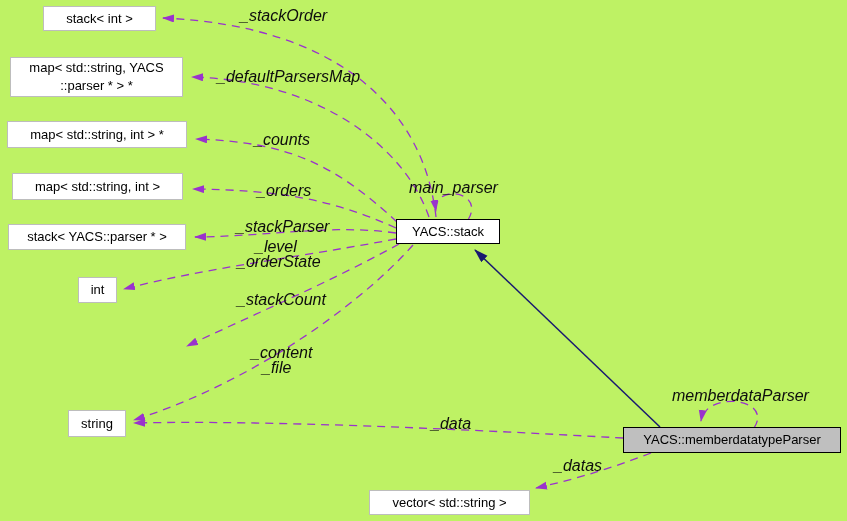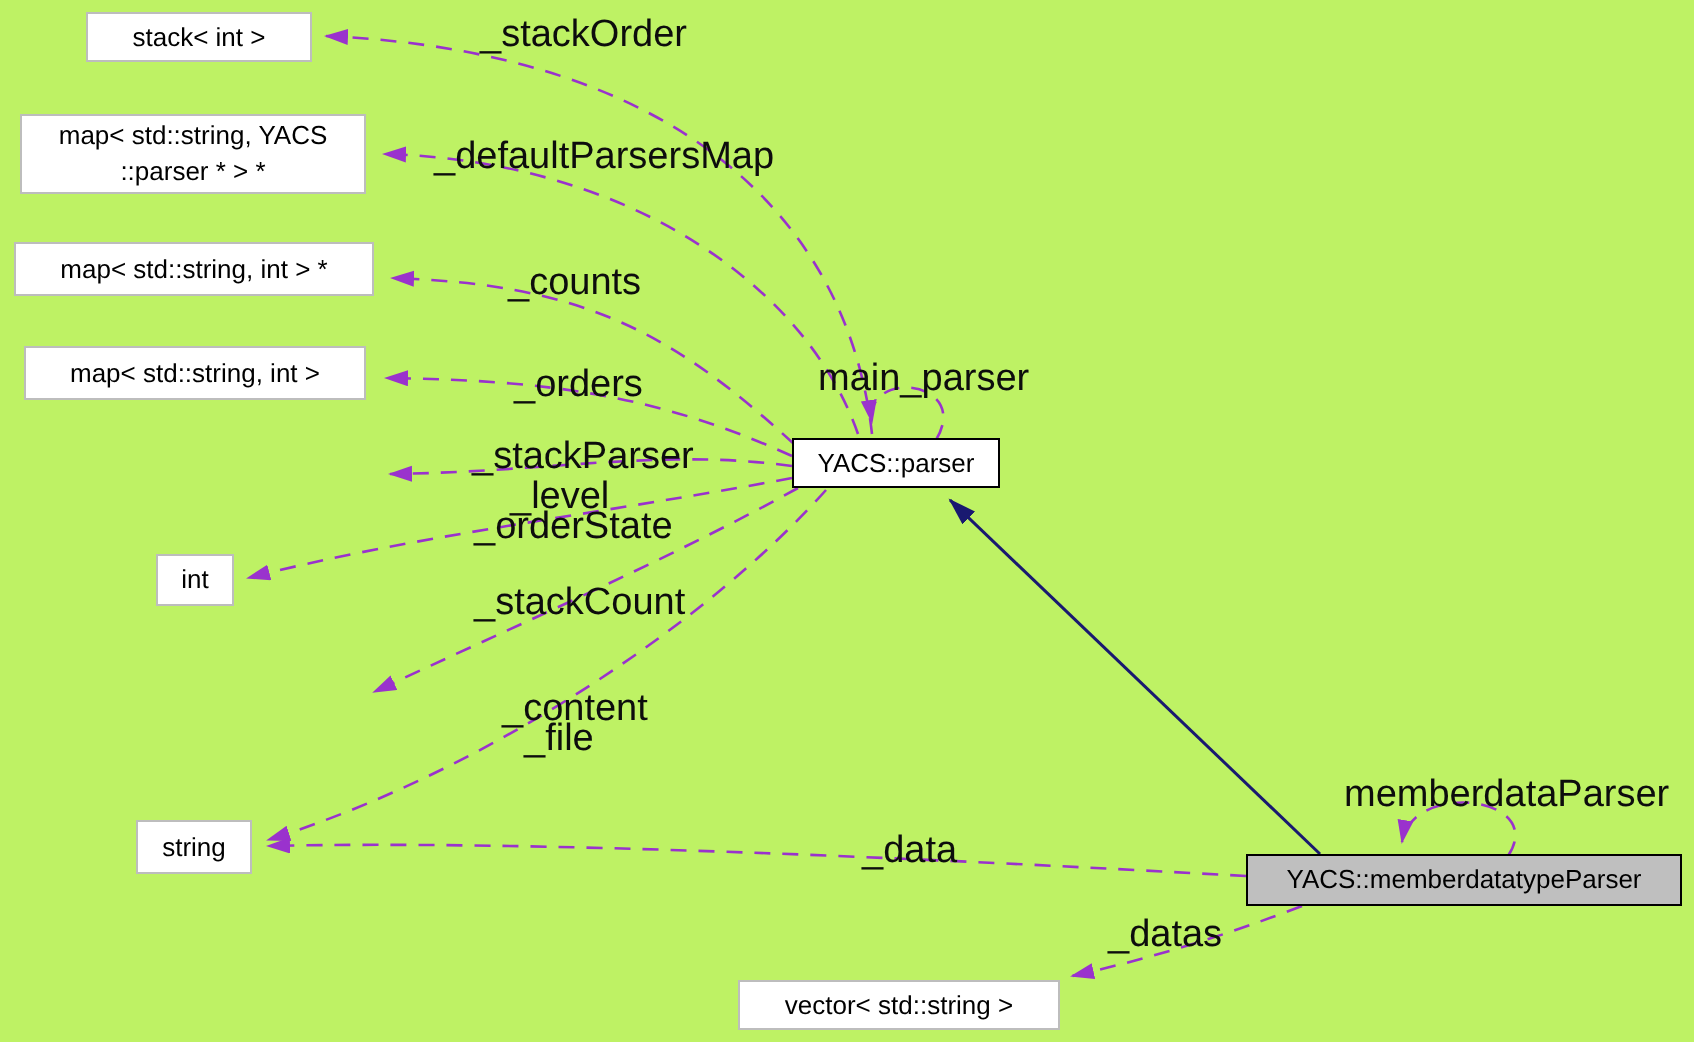--- a/index.html
+++ b/index.html
@@ -10,21 +10,21 @@
   #edges { position:absolute; left:0; top:0; width:847px; height:521px; }
   .node {
     position:absolute; background:#ffffff; border:1px solid #bdbdbd;
     display:flex; flex-direction:column; align-items:center; justify-content:center;
     font-size:13px; color:#000; text-align:center; line-height:1.35; box-sizing:border-box;
     white-space:nowrap;
   }
   .node.main { border:1.4px solid #000000; }
   .node.focus { border:1.4px solid #000000; background:#bfbfbf; }
   .elabel {
-    position:absolute; font-size:19px; color:#0d0d0d; white-space:nowrap;
+    position:absolute; font-size:16px; color:#0d0d0d; white-space:nowrap;font-style:italic;
   }
 </style>
 </head>
 <body>
 
 <div id="canvas">
 
   <svg id="edges" width="847" height="521" viewBox="0 0 847 521">
     <defs>
       <marker id="ah-purple" markerUnits="userSpaceOnUse" markerWidth="14" markerHeight="10" refX="11" refY="4" orient="auto">
@@ -63,32 +63,35 @@
   </div>
 
   <div class="node" style="left:12px;  top:173px; width:171px; height:27px;">
     <span>map&lt; std::string, int &gt;</span>
   </div>
 
   <div class="node" style="left:7px;   top:121px; width:180px; height:27px;">
     <span>map&lt; std::string, int &gt; *</span>
   </div>
 
+  <div class="node" style="left:8px;   top:224px; width:178px; height:26px;">
+    <span>stack&lt; YACS::parser * &gt;</span>
+  </div>
 
   <div class="node" style="left:78px;  top:277px; width:39px;  height:26px;">
     <span>int</span>
   </div>
 
 
   <div class="node" style="left:68px;  top:410px; width:58px;  height:27px;">
     <span>string</span>
   </div>
 
   <div class="node main" style="left:396px; top:219px; width:104px; height:25px;">
-    <span>YACS::parser</span>
+    <span>YACS::stack</span>
   </div>
 
   <div class="node focus" style="left:623px; top:427px; width:218px; height:26px;">
     <span>YACS::memberdatatypeParser</span>
   </div>
 
   <div class="node" style="left:369px; top:490px; width:161px; height:25px;">
     <span>vector&lt; std::string &gt;</span>
   </div>
 

